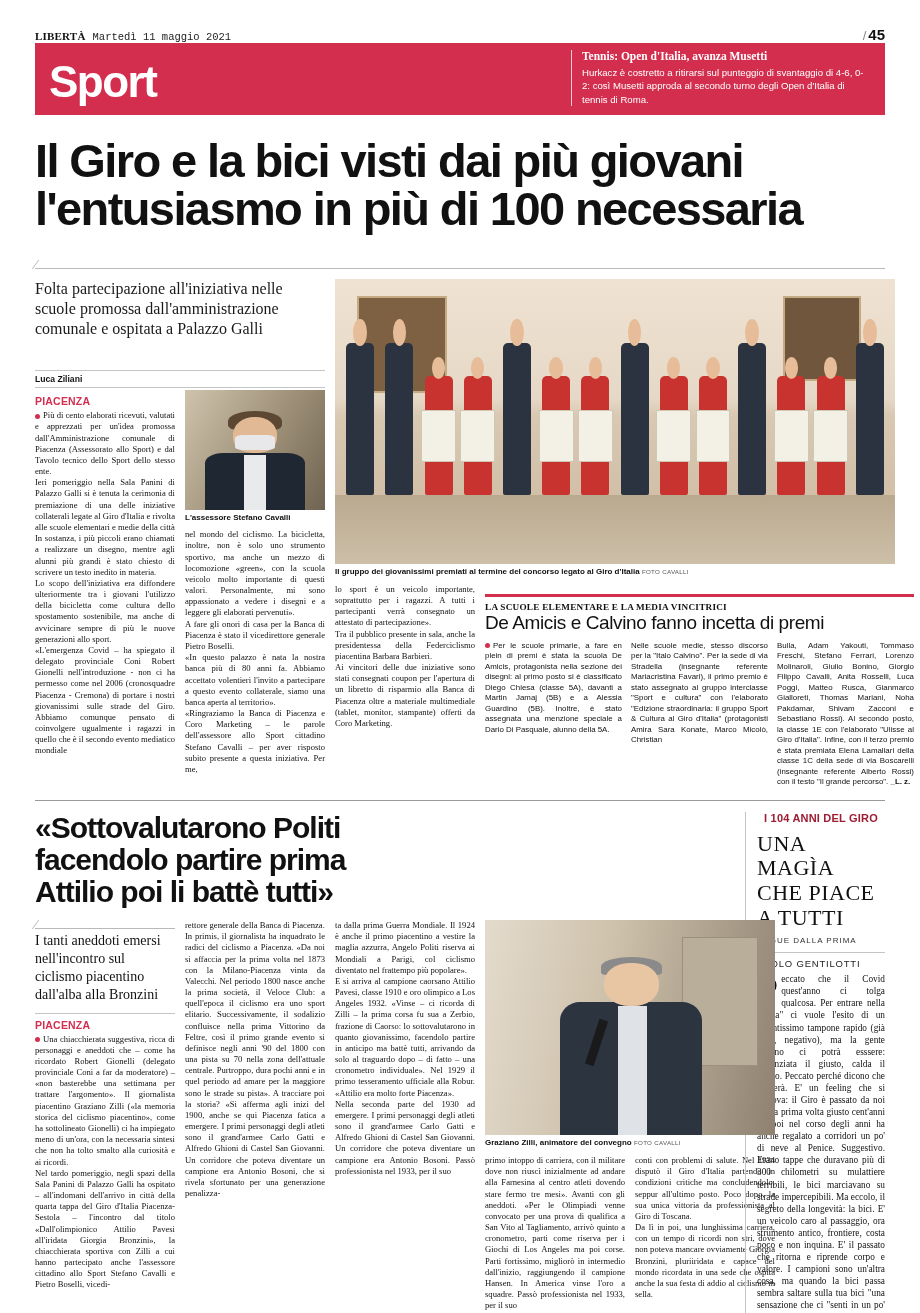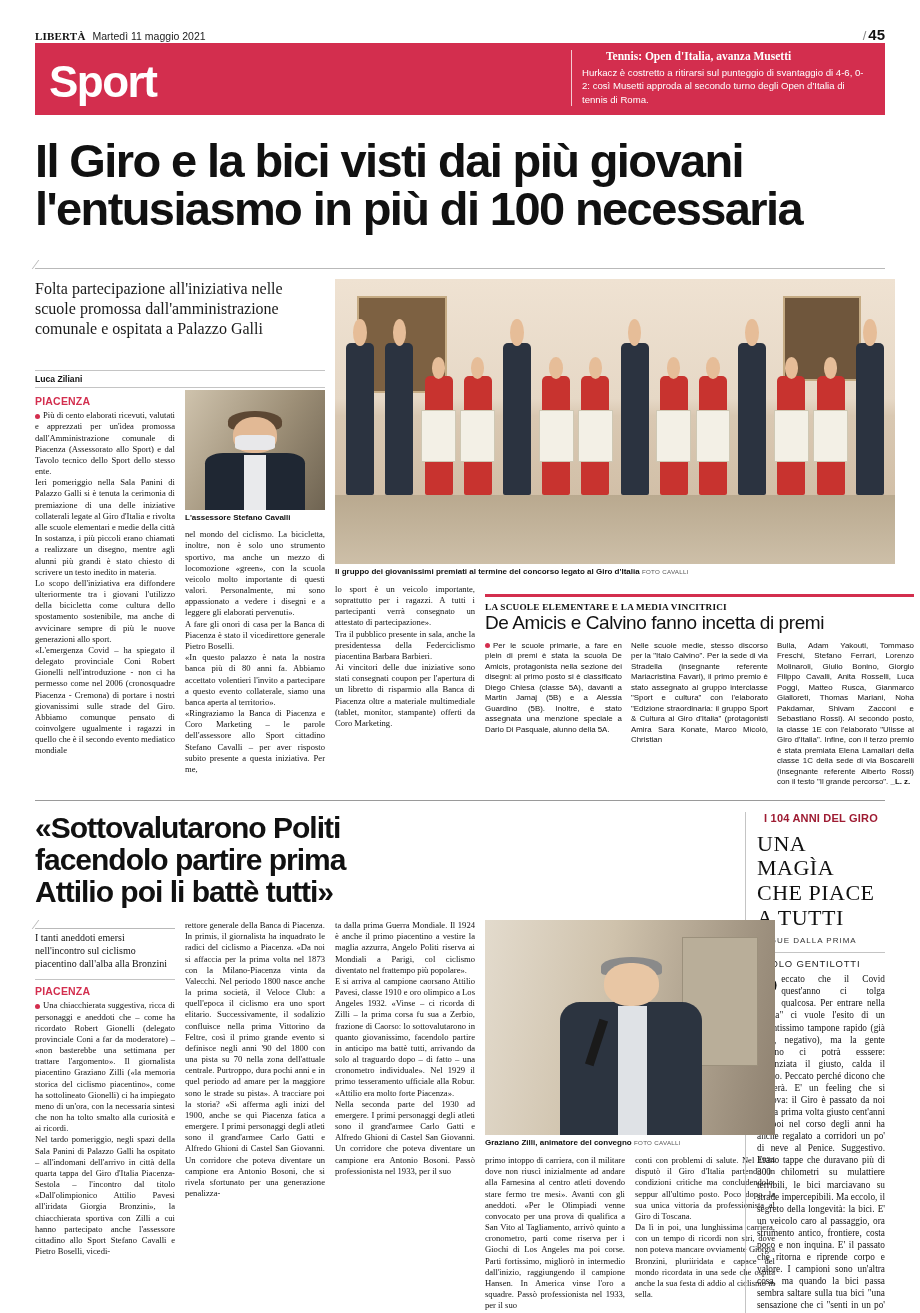--- a/index.html
+++ b/index.html
@@ -12,34 +12,34 @@
     overflow:hidden;
   }
   .page { position:relative; width:920px; height:1313px; padding:0 35px; }
 
   
   .masthead { display:flex; align-items:baseline; justify-content:space-between;
               padding-top:26px; padding-bottom:0; }
   .mast-left { display:flex; align-items:baseline; gap:7px; }
   .mast-name { font-family:"Liberation Serif",serif; font-weight:bold; font-size:11px;
                letter-spacing:.2px; }
-  .mast-date { font-family:Liberation Sans, sans-serif; font-size:10.5px; color:#222; }
+  .mast-date { font-family:Liberation Mono, monospace; font-size:10.5px; color:#222; }
   .mast-page { font-family:"Liberation Sans",sans-serif; font-size:15px; font-weight:bold; }
   .mast-page .slash { font-weight:normal; color:#888; font-size:13px; margin-right:2px; }
 
   
   .banner { background:#d32e4e; color:#fff; height:72px; display:flex; align-items:stretch;
             position:relative; }
   .banner-title { font-family:"Liberation Sans",sans-serif; font-weight:bold;
                   font-size:44px; letter-spacing:-1.5px; padding:6px 0 0 14px;
                   line-height:1; display:flex; align-items:center; }
   .banner-teaser { position:absolute; right:14px; top:7px; width:300px;
                    border-left:1px solid rgba(255,255,255,.75); padding-left:10px; }
   .teaser-head { font-family:"Liberation Serif",serif; font-weight:bold; font-size:11.5px;
-                 line-height:1.15; margin-bottom:3px;margin-left:24px; }
+                 line-height:1.15; margin-bottom:3px; }
   .teaser-body { font-family:"Liberation Sans",sans-serif; font-size:9.6px;
                  line-height:1.38; }
 
   
   .headline { font-family:"Liberation Sans",sans-serif; font-weight:bold;
               font-size:47px; line-height:1.03; letter-spacing:-1.6px;
               margin:22px 0 0 0; }
   .headline div { white-space:nowrap; }
 
   
@@ -105,21 +105,21 @@
   .art2-main { width:700px; flex:0 0 700px; }
   .art2-side { flex:1; border-left:1px solid #c4c4c4; padding-left:11px; }
 
   .headline2 { font-family:"Liberation Sans",sans-serif; font-weight:bold;
                font-size:30px; line-height:1.07; letter-spacing:-1px;
                width:430px; }
   .headline2 div { white-space:nowrap; }
 
   .art2-body { display:flex; gap:10px; margin-top:12px; }
 
-  .standfirst2 { font-family:"Liberation Serif",serif; font-size:10px;
+  .standfirst2 { font-family:"Liberation Serif",serif; font-size:14px;
                  line-height:1.28; }
 
   .side-kicker { font-family:"Liberation Sans",sans-serif; font-weight:bold;
                  color:#9e1b32; font-size:11px; letter-spacing:.2px;
                  text-align:center; }
   .side-title { font-family:"Liberation Serif",serif; font-size:22px;
                 line-height:1.12; letter-spacing:.5px; padding:8px 0 0 0; }
   .side-segue { font-family:"Liberation Sans",sans-serif; font-size:8px;
                 letter-spacing:1px; color:#333; padding:6px 0 0 0; }
   .side-author { font-family:"Liberation Sans",sans-serif; font-size:9.5px;

